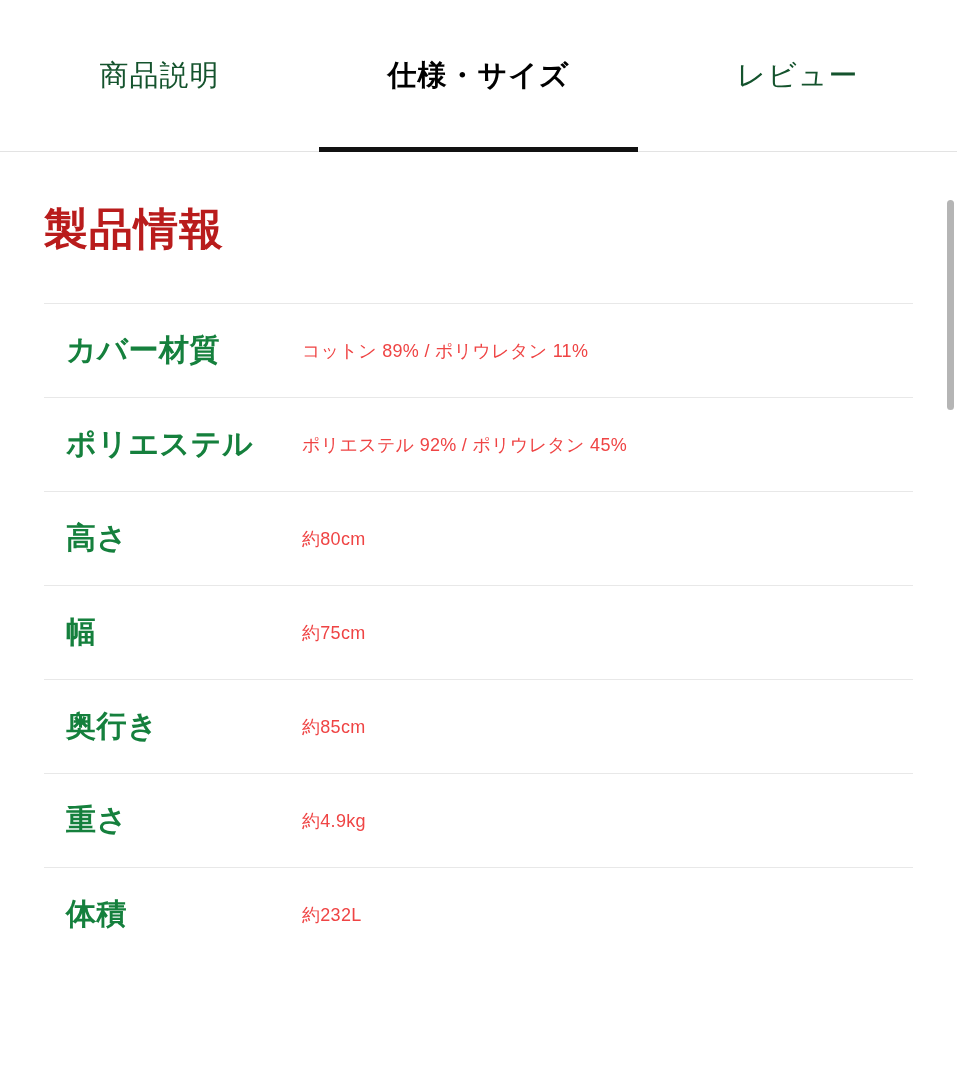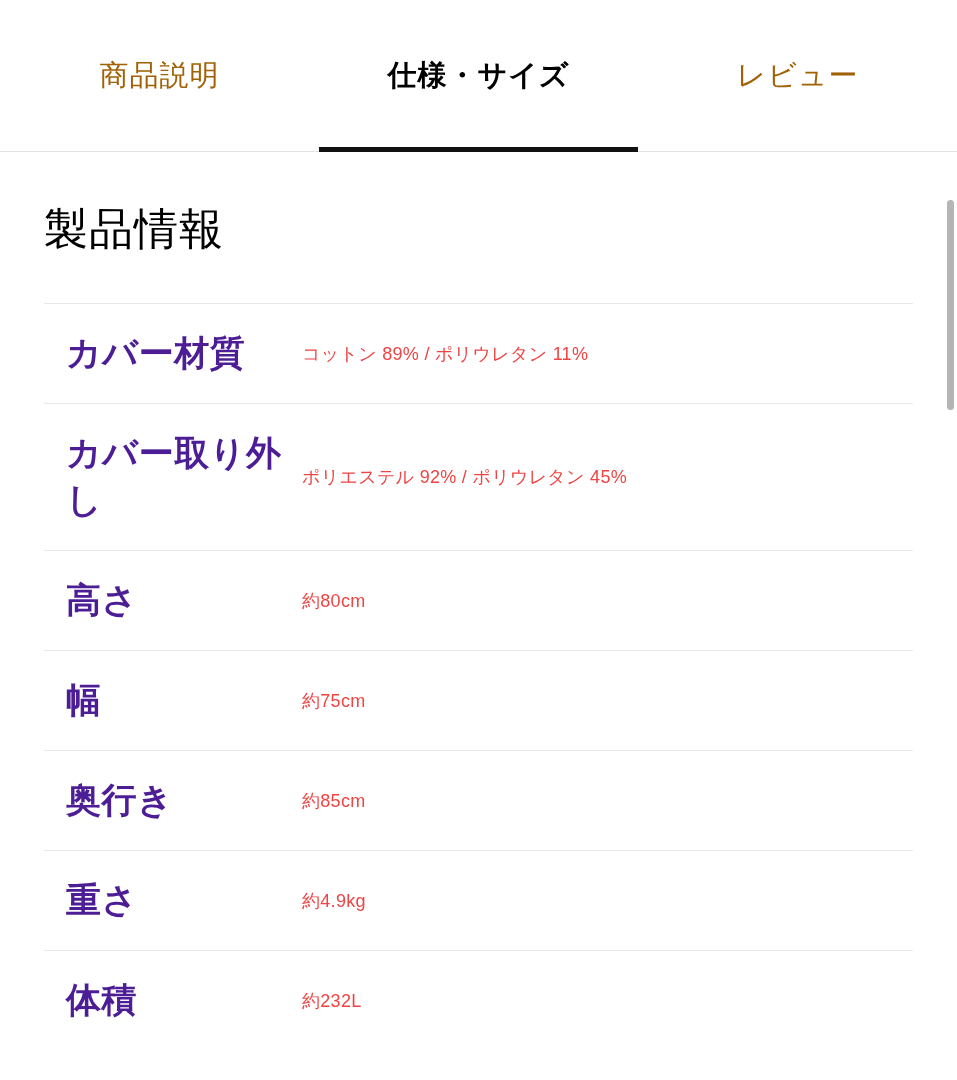--- a/index.html
+++ b/index.html
@@ -23,21 +23,21 @@
     height: 152px;
     border-bottom: 1px solid #e3e3e3;
     box-sizing: border-box;
   }
   .tab {
     flex: 1 1 0;
     display: flex;
     align-items: center;
     justify-content: center;
     font-size: 29px;
-    color: #a16207;
+    color: #14532d;
     letter-spacing: 1px;
     position: relative;
     cursor: pointer;
     user-select: none;
   }
   .tab.active {
     color: #000000;
     font-weight: bold;
   }
   .tab.active::after {
@@ -50,44 +50,44 @@
     background: #111111;
   }
 
   
   .content {
     padding: 0 44px;
     box-sizing: border-box;
   }
   .section-title {
     font-size: 44px;
-    font-weight: normal;
+    font-weight: bold;
     letter-spacing: 1px;
     margin: 48px 0 44px 0;
-    color: #000000;
+    color: #b91c1c;
   }
 
   
   .spec-table {
     width: 100%;
     border-collapse: collapse;
     table-layout: fixed;
   }
   .spec-table tr {
     border-top: 1px solid #e8e8e8;
   }
   .spec-table tr:first-child {
     border-top: 1px solid #e8e8e8;
   }
   .spec-table th {
     width: 258px;
     text-align: left;
-    font-size: 35px;
+    font-size: 30px;
     font-weight: bold;
-    color: #4c1d95;
+    color: #15803d;
     padding: 26px 0 26px 22px;
     box-sizing: border-box;
     vertical-align: middle;
     letter-spacing: 0.5px;
   }
   .spec-table td {
     font-size: 18px;
     font-weight: normal;
     color: #ef4444;
     padding: 26px 0 26px 0;
@@ -132,21 +132,21 @@
 <div class="content">
   <h1 class="section-title">製品情報</h1>
 
   <table class="spec-table">
     <tbody>
       <tr>
         <th>カバー材質</th>
         <td>コットン 89% / ポリウレタン 11%</td>
       </tr>
       <tr>
-        <th>カバー取り外し</th>
+        <th>ポリエステル</th>
         <td>ポリエステル 92% / ポリウレタン 45%</td>
       </tr>
       <tr>
         <th>高さ</th>
         <td>約80cm</td>
       </tr>
       <tr>
         <th>幅</th>
         <td>約75cm</td>
       </tr>

